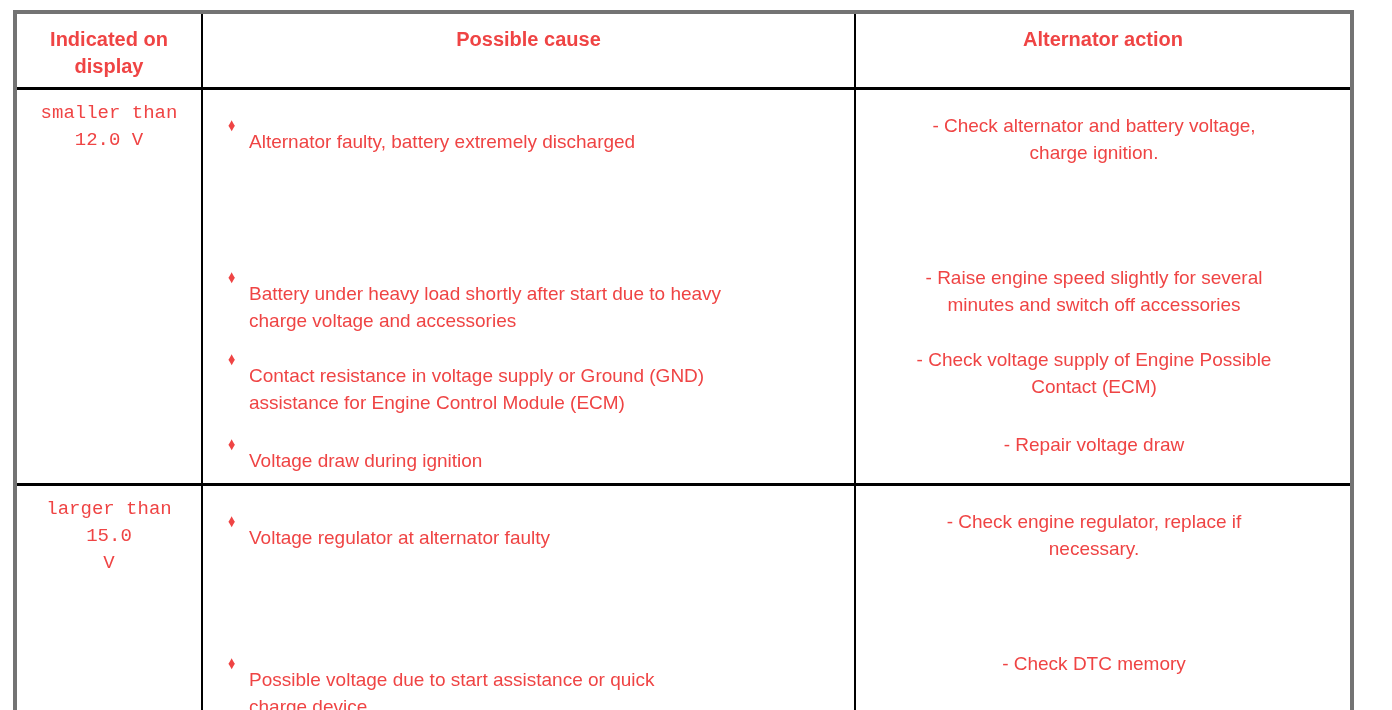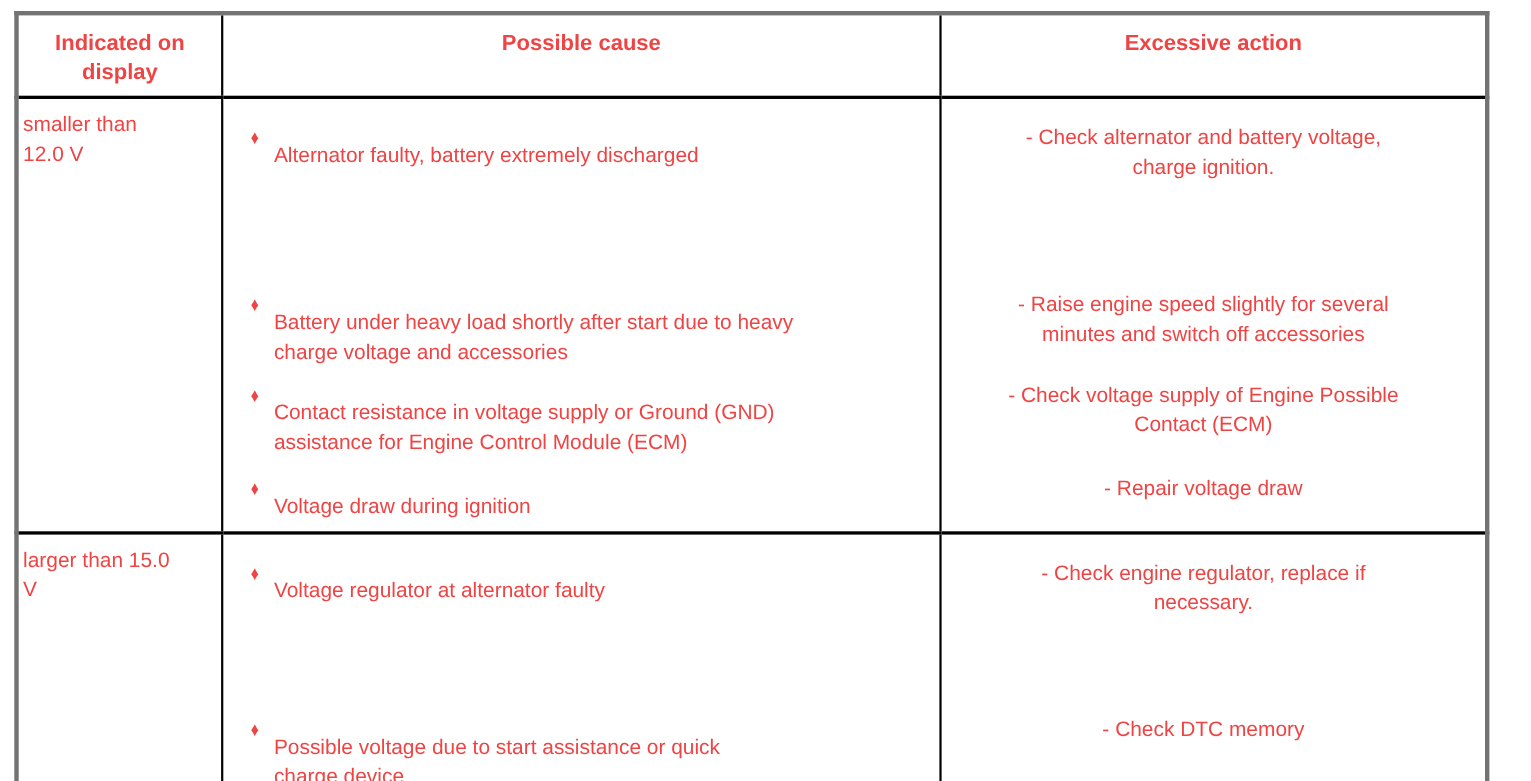--- a/index.html
+++ b/index.html
@@ -38,21 +38,23 @@
     padding: 12px 8px 7px 8px;
     height: 73px;
   }
   td {
     border: 2px solid #000;
     vertical-align: top;
   }
   tr.row-sep td { border-top: 3px solid #000; }
 
   td.col-display {
+    text-align: center;
     padding: 10px 4px 8px 4px;
+    font-family: Liberation Mono, monospace;
   }
   td.col-cause  { padding: 22px 8px 9px 25px; }
   td.col-action { padding: 22px 28px 9px 10px; text-align: center; }
 
   .ln { display: block; }
 
   .item { display: flex; align-items: flex-start; }
   .item .bullet {
     flex: 0 0 21px;
     width: 21px;
@@ -78,21 +80,21 @@
   <table class="diag">
     <colgroup>
         <col class="c1">
         <col class="c2">
         <col class="c3">
       </colgroup>
     <thead>
       <tr>
         <th>Indicated on display</th>
         <th>Possible cause</th>
-        <th>Excessive action</th>
+        <th>Alternator action</th>
       </tr>
     </thead>
     <tbody>
 
       <tr>
         <td class="col-display">
           <div>
             <span class="ln">smaller than</span>
             <span class="ln">12.0 V</span>
           </div>

